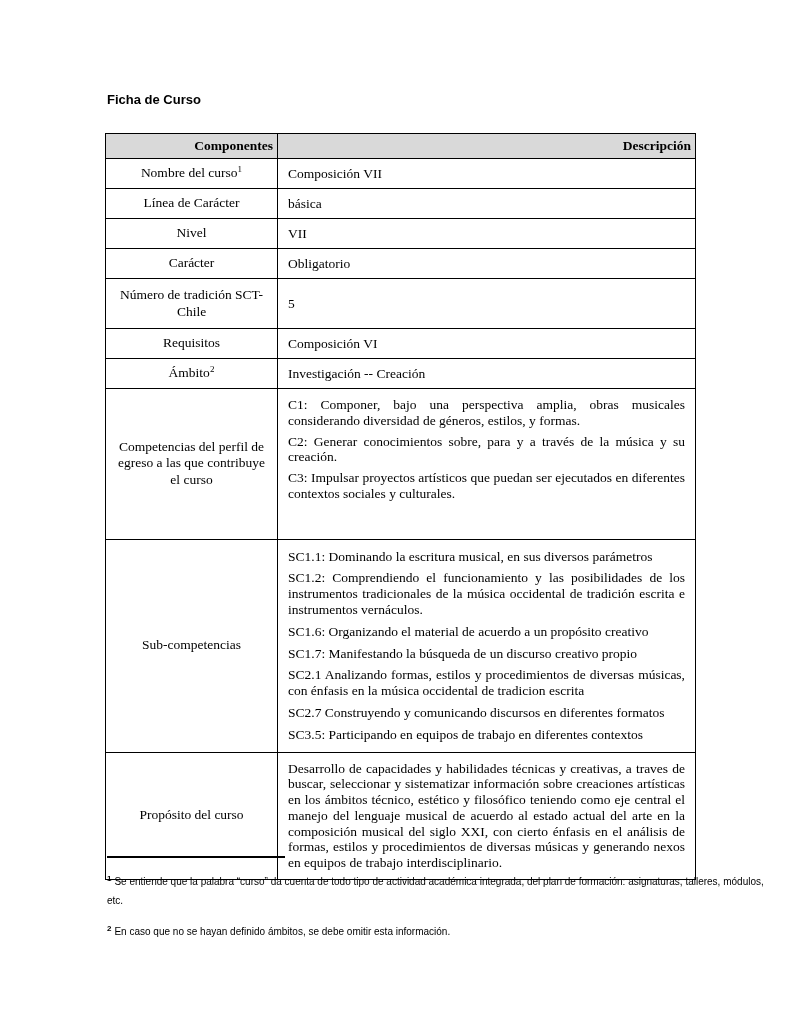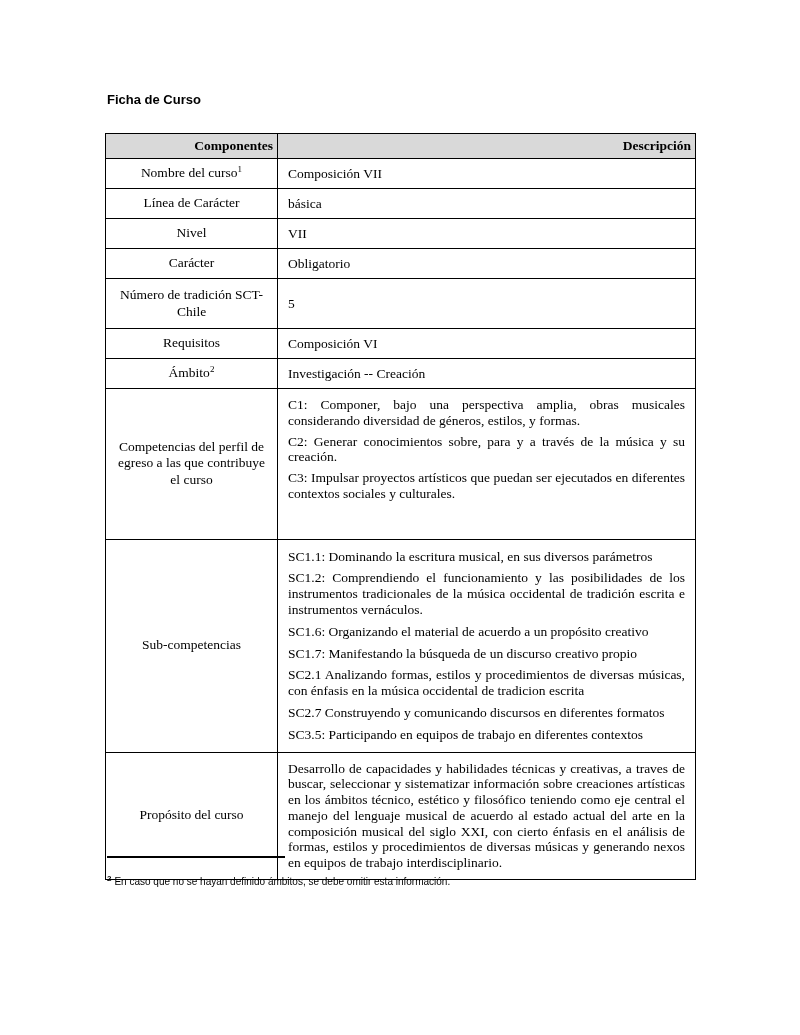--- a/index.html
+++ b/index.html
@@ -171,17 +171,20 @@
         <td class="desc desc-par">
           <p>Desarrollo de capacidades y habilidades técnicas y creativas, a traves de buscar, seleccionar y sistematizar información sobre creaciones artísticas en los ámbitos técnico, estético y filosófico teniendo como eje central el manejo del lenguaje musical de acuerdo al estado actual del arte en la composición musical del siglo XXI, con cierto énfasis en el análisis de formas, estilos y procedimientos de diversas músicas y generando nexos en equipos de trabajo interdisciplinario.</p>
         </td>
       </tr>
     </tbody>
   </table>
 
   <div class="footnotes">
     <div class="fn-rule"></div>
     <p class="footnote">
+      <sup class="fn-sup">1</sup><span>Se entiende que la palabra “curso” da cuenta de todo tipo de actividad académica integrada, del plan de formación: asignaturas, talleres, módulos, etc.</span>
+    </p>
+    <p class="footnote">
       <sup class="fn-sup">2</sup><span>En caso que no se hayan definido ámbitos, se debe omitir esta información.</span>
     </p>
   </div>
 
 </div>
 
 </body></html>

